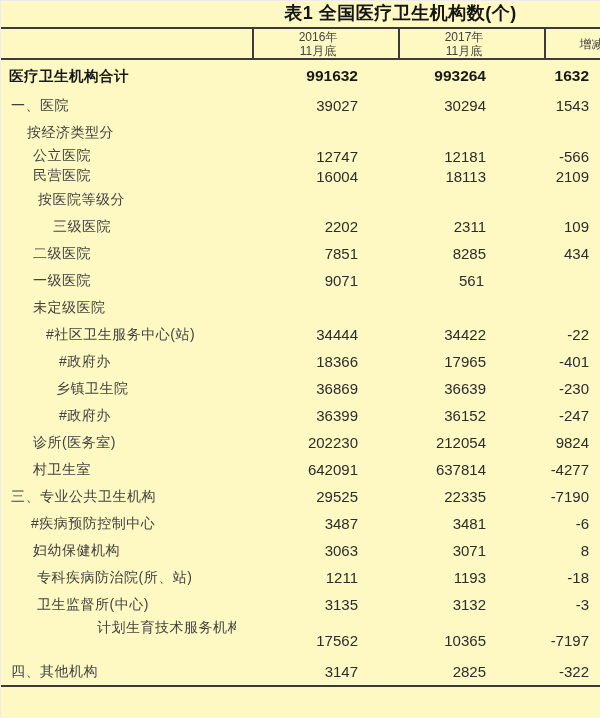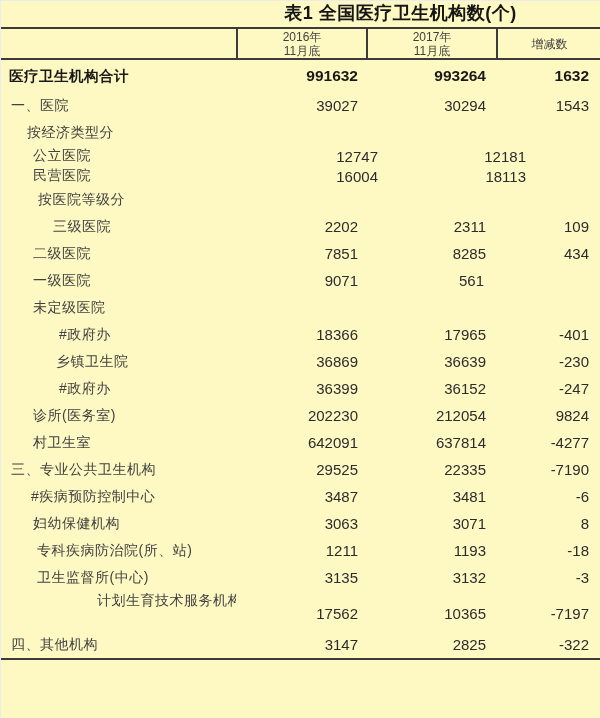--- a/index.html
+++ b/index.html
@@ -9,31 +9,31 @@
     -webkit-font-smoothing:antialiased;
   }
   .page{width:600px;height:718px;position:relative;background:#fef9c3;overflow:hidden;border-left:1px solid #ececec;border-top:1px solid #ececec;box-sizing:border-box;}
   .title{
     height:26px;line-height:24px;padding-left:200px;text-align:center;
     font-size:18px;font-weight:bold;color:#161616;letter-spacing:0.5px;
   }
   .thead{
     display:grid;grid-template-columns:235px 130px 130px 105px;
     border-top:2px solid #3b3b3b;border-bottom:2px solid #3b3b3b;
-    height:33px;box-sizing:border-box;
+    height:33px;box-sizing:border-box;gap:16px;
   }
   .th{
     display:flex;flex-direction:column;justify-content:center;align-items:center;
     font-size:12px;line-height:14px;color:#3f3f3f;box-sizing:border-box;
   }
   .th.sep{border-left:2px solid #3b3b3b;}
   .tbody{border-bottom:2px solid #3b3b3b;}
   .tr{display:grid;grid-template-columns:235px 130px 130px 105px;height:27px;}
   .tr.h32{height:32px;}
-  .tr.h20{height:20px;gap:20px;}
+  .tr.h20{height:20px;}
   .tr.h40{height:40px;}
   .td{display:flex;align-items:center;box-sizing:border-box;overflow:hidden;}
   .label{font-size:14px;color:#414141;letter-spacing:0.5px;white-space:nowrap;}
   .num{justify-content:flex-end;font-size:15px;color:#2c2c2c;}
   .num.c2{padding-right:8px;}
   .num.c3{padding-right:10px;}
   .num.c4{padding-right:12px;}
   .tr.bold .label{font-weight:bold;color:#191919;font-size:14.5px;}
   .tr.bold .num{font-weight:bold;color:#191919;font-size:15.5px;}
   .tr.wrap .label{align-items:flex-start;padding-top:1px;margin-left:44px;}
@@ -135,20 +135,26 @@
     </div>
 
     <div class="tr">
       <div class="td label ind32">未定级医院</div>
       <div class="td num c2"></div>
       <div class="td num c3"></div>
       <div class="td num c4"></div>
     </div>
 
 
+    <div class="tr">
+      <div class="td label ind45">#社区卫生服务中心(站)</div>
+      <div class="td num c2">34444</div>
+      <div class="td num c3">34422</div>
+      <div class="td num c4">-22</div>
+    </div>
 
     <div class="tr">
       <div class="td label ind58">#政府办</div>
       <div class="td num c2">18366</div>
       <div class="td num c3">17965</div>
       <div class="td num c4">-401</div>
     </div>
 
     <div class="tr">
       <div class="td label ind55">乡镇卫生院</div>

